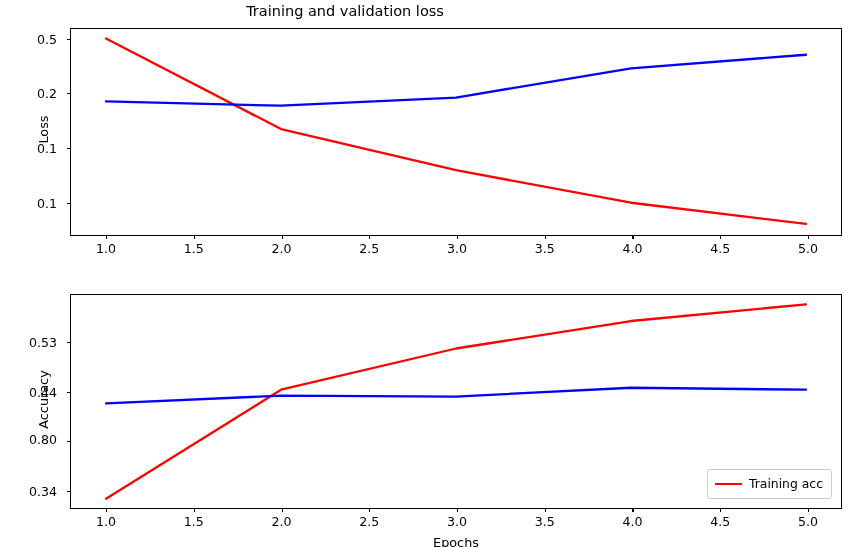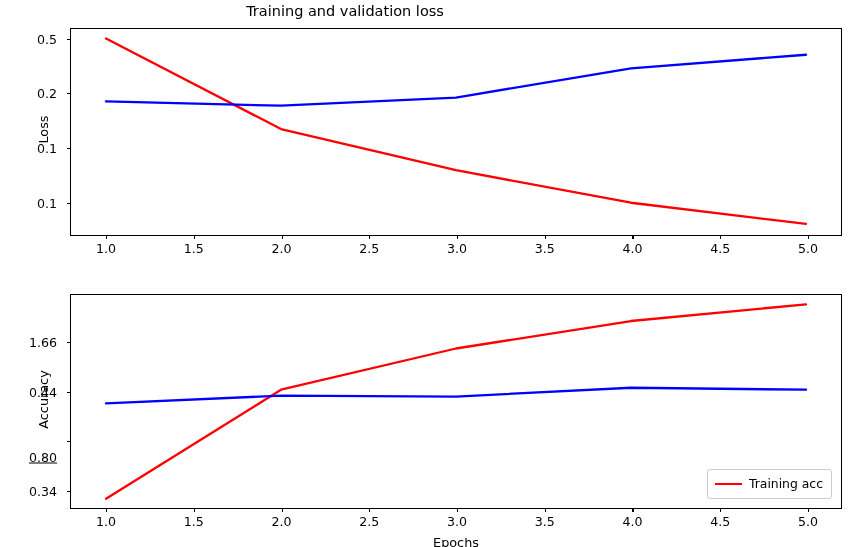--- a/index.html
+++ b/index.html
@@ -193,25 +193,25 @@
         </svg>
 
       <div class="axis-name-y" id="yname-acc">Accuracy</div>
 
       <div class="axis-name-x" id="xname-acc">Epochs</div>
 
       <div id="acc-yticks">
           <div class="tick-y" style="top: 195.68px;"></div>
           <div class="ylabel-tick" style="top: 195.68px;">0.34</div>
           <div class="tick-y" style="top: 146.141px;"></div>
-          <div class="ylabel-tick" style="top: 162px; text-decoration: underline;">0.80</div>
+          <div class="ylabel-tick" style="top: 144px;">0.80</div>
           <div class="tick-y" style="top: 96.6014px;"></div>
           <div class="ylabel-tick" style="top: 96.6014px;">0.44</div>
           <div class="tick-y" style="top: 47.0622px;"></div>
-          <div class="ylabel-tick" style="top: 47.0622px;">1.66</div>
+          <div class="ylabel-tick" style="top: 47.0622px;">0.53</div>
         </div>
       <div id="acc-xticks">
           <div class="tick-x" style="left: 35.0909px;"></div>
           <div class="xlabel-tick" style="left: 35.0909px;">1.0</div>
           <div class="tick-x" style="left: 122.818px;"></div>
           <div class="xlabel-tick" style="left: 122.818px;">1.5</div>
           <div class="tick-x" style="left: 210.545px;"></div>
           <div class="xlabel-tick" style="left: 210.545px;">2.0</div>
           <div class="tick-x" style="left: 298.273px;"></div>
           <div class="xlabel-tick" style="left: 298.273px;">2.5</div>

